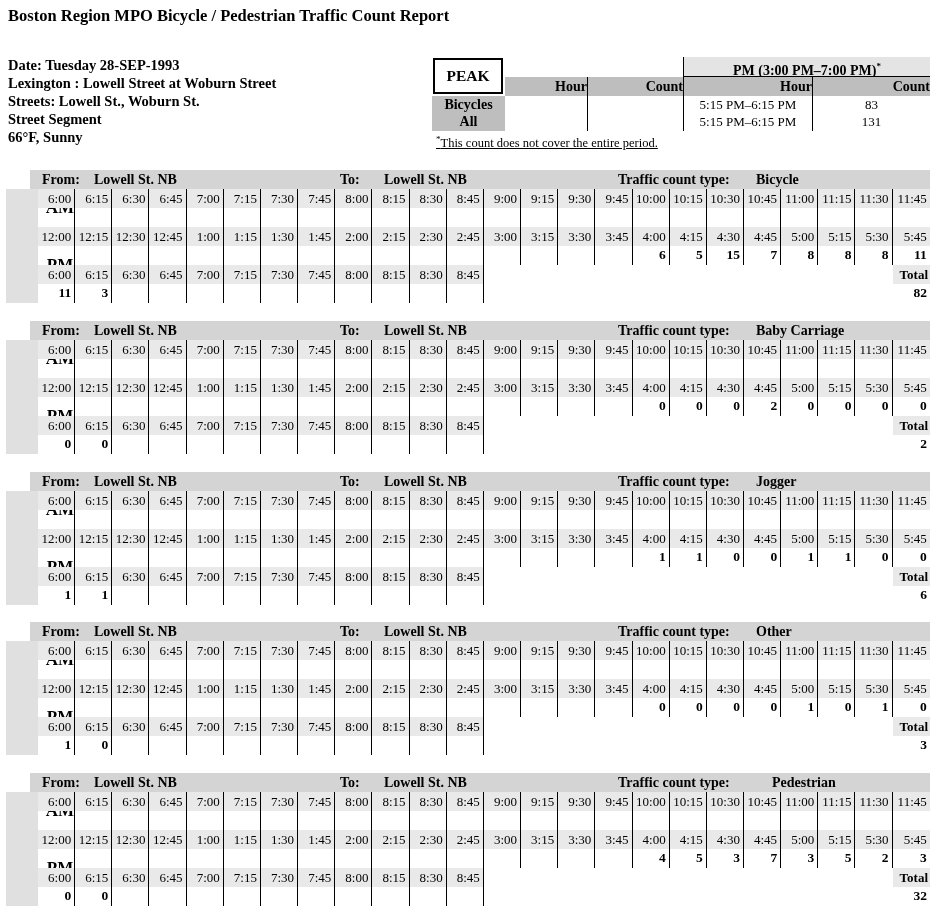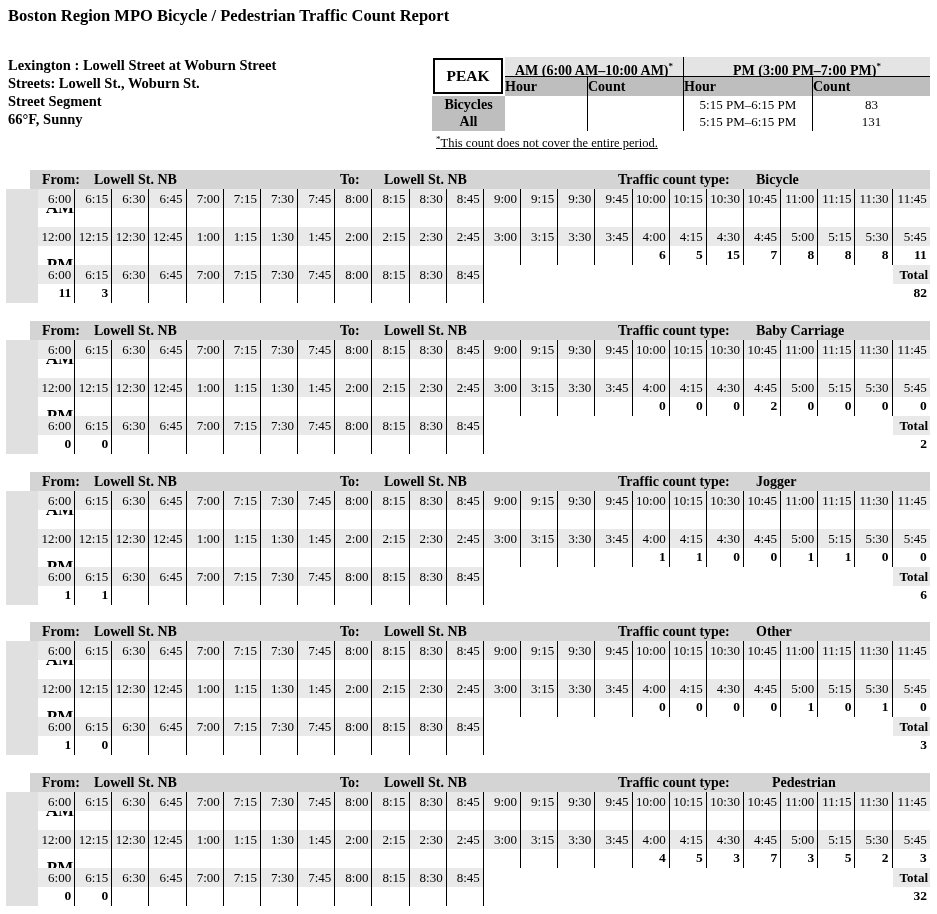--- a/index.html
+++ b/index.html
@@ -15,21 +15,21 @@
   #peak{position:absolute;left:432px;top:57px;display:grid;
         grid-template-columns:73px 82px 96px 129px 118px;
         grid-template-rows:20px 19px 17px 18px;}
   #peak > div{box-sizing:border-box;white-space:nowrap;}
   .pbox{grid-area:1/1/3/2;border:2px solid #000;margin:1px 2px 2px 1px;background:#fff;
         display:flex;align-items:center;justify-content:center;font-weight:bold;font-size:15.5px;}
   .ptitle{font-weight:bold;font-size:14px;text-align:center;line-height:19px;
           background:#e4e4e4;border-bottom:1px solid #000;}
   .ptitle.am{grid-area:1/2/2/4;}
   .ptitle.pm{grid-area:1/4/2/6;border-left:1px solid #000;text-decoration:underline;}
-  .phdr{background:#bebebe;font-weight:bold;font-size:14px;text-align:left;line-height:19px;}
+  .phdr{background:#bebebe;font-weight:bold;font-size:14px;text-align:right;line-height:19px;}
   .plabel{background:#bebebe;font-weight:bold;font-size:14px;text-align:center;line-height:17px;}
   .pval{font-size:13px;text-align:center;line-height:17px;}
   .bl{border-left:1px solid #000;}
   sup{font-size:9px;}
 
   #footnote{position:absolute;left:436px;top:134px;font-size:12.5px;text-decoration:underline;}
 
   
   .block{position:absolute;left:0;width:937px;height:133px;}
   .hdr{position:absolute;left:30px;top:0;width:900px;height:36px;background:#d4d4d4;
@@ -48,29 +48,29 @@
           font-weight:bold;font-size:13.5px;box-sizing:border-box;}
   .filler{flex:1;}
   .col.total .t{background:#e9e9e9;font-weight:bold;padding-right:2px;}
 </style>
 </head>
 <body>
 
 <div id="title">Boston Region MPO Bicycle / Pedestrian Traffic Count Report</div>
 
 <div id="info">
+  <div>Date: Tuesday 28-SEP-1993</div>
   <div>Lexington : Lowell Street at Woburn Street</div>
   <div>Streets: Lowell St., Woburn St.</div>
   <div>Street Segment</div>
   <div>66°F, Sunny</div>
 </div>
 
 <div id="peak">
   <div class="pbox">PEAK</div>
-  <div class="ptitle am"><span>AM (6:00 AM–10:00 AM)</span><sup>*</sup></div>
   <div class="ptitle pm"><span>PM (3:00 PM–7:00 PM)</span><sup>*</sup></div>
 
   <div class="phdr" style="grid-area:2/2/3/3">Hour</div>
   <div class="phdr bl" style="grid-area:2/3/3/4">Count</div>
   <div class="phdr bl" style="grid-area:2/4/3/5">Hour</div>
   <div class="phdr bl" style="grid-area:2/5/3/6">Count</div>
 
   <div class="plabel" style="grid-area:3/1/4/2">Bicycles</div>
   <div class="pval" style="grid-area:3/2/4/3"></div>
   <div class="pval bl" style="grid-area:3/3/4/4"></div>

